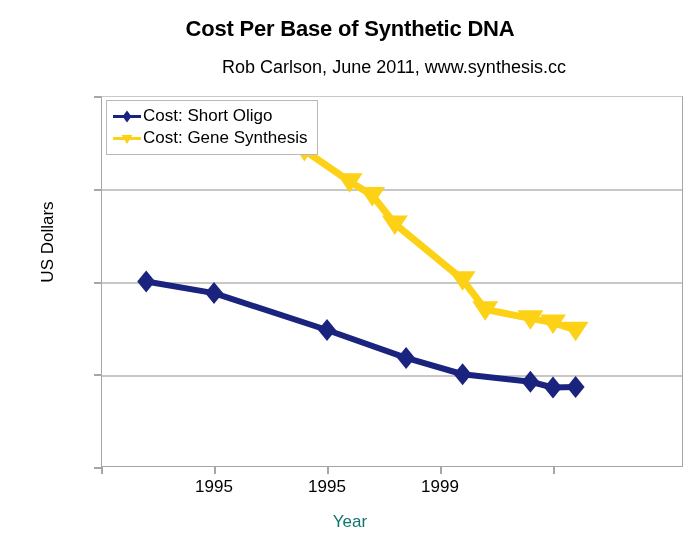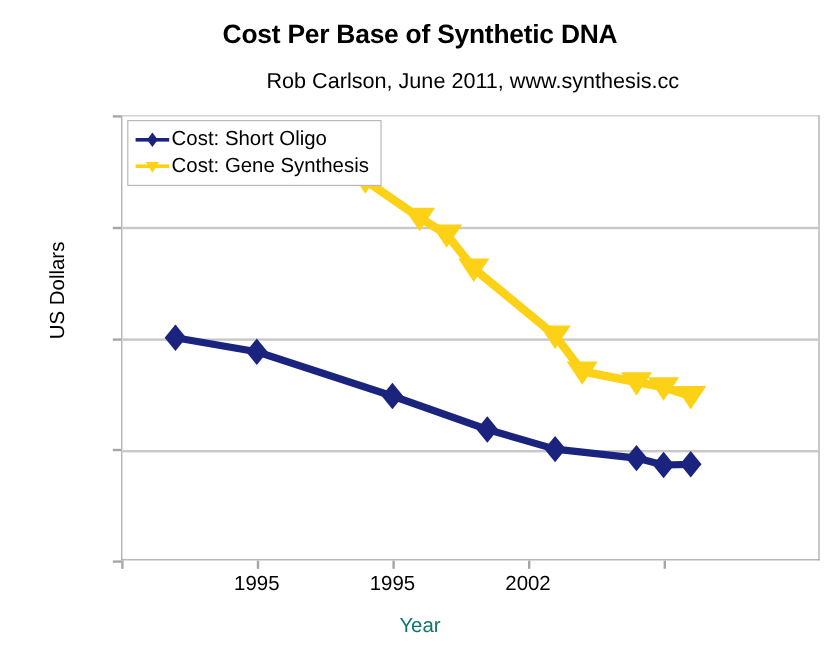--- a/index.html
+++ b/index.html
@@ -160,21 +160,21 @@
   <div class="ytick-mark" style="top:467px;"></div>
 
   <div class="xtick-mark" style="left:101px;"></div>
   <div class="xtick-mark" style="left:214px;"></div>
   <div class="xtick-mark" style="left:327px;"></div>
   <div class="xtick-mark" style="left:440px;"></div>
   <div class="xtick-mark" style="left:553px;"></div>
 
   <div class="xtick-label" style="left:214px;">1995</div>
   <div class="xtick-label" style="left:327px;">1995</div>
-  <div class="xtick-label" style="left:440px;">2002</div>
+  <div class="xtick-label" style="left:440px;">1999</div>
 
   <div id="plot-area">
     <div class="gridline" style="top:92px;"></div>
     <div class="gridline" style="top:185px;"></div>
     <div class="gridline" style="top:278px;"></div>
   </div>
 
   <svg id="series-svg" viewBox="0 0 700 552">
       <polyline points="146.20,281.50 214.00,293.09 327.00,330.00 406.10,357.92 462.60,374.25 530.40,381.76 553.00,387.48 575.60,386.93" fill="none" stroke="#1a237e" stroke-width="6" stroke-linejoin="round" stroke-linecap="round"></polyline>
       <polygon points="146.2,270.5 155.2,281.5 146.2,292.5 137.2,281.5" fill="#1a237e"></polygon>

